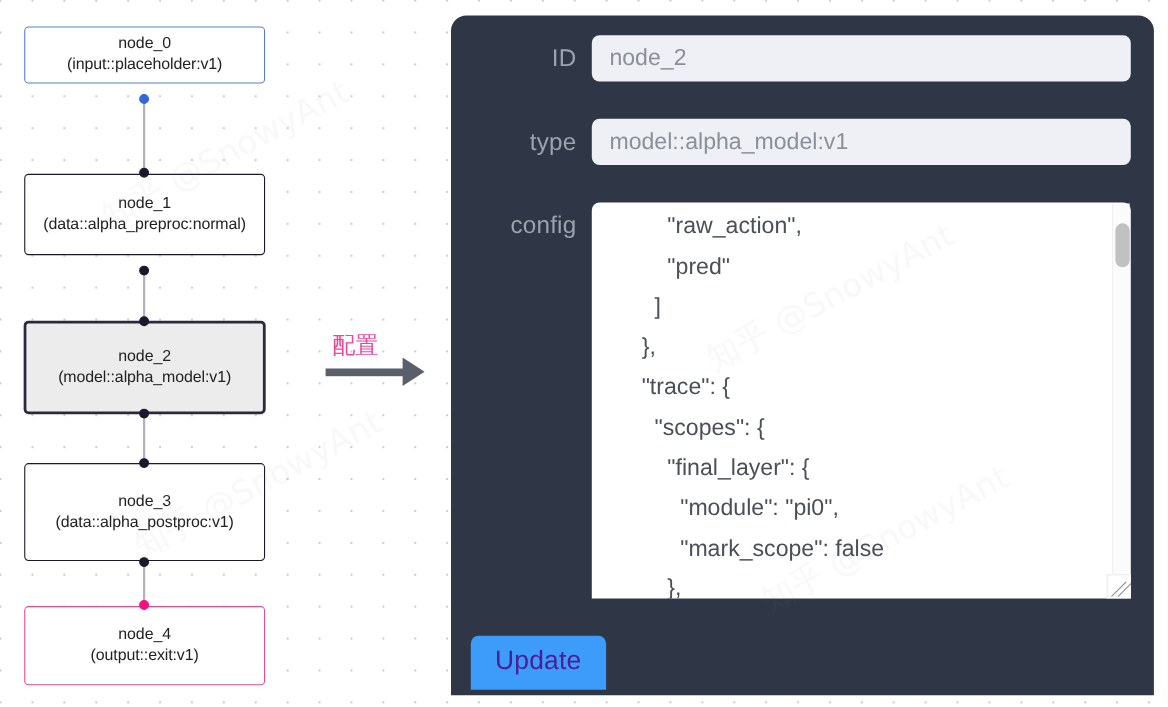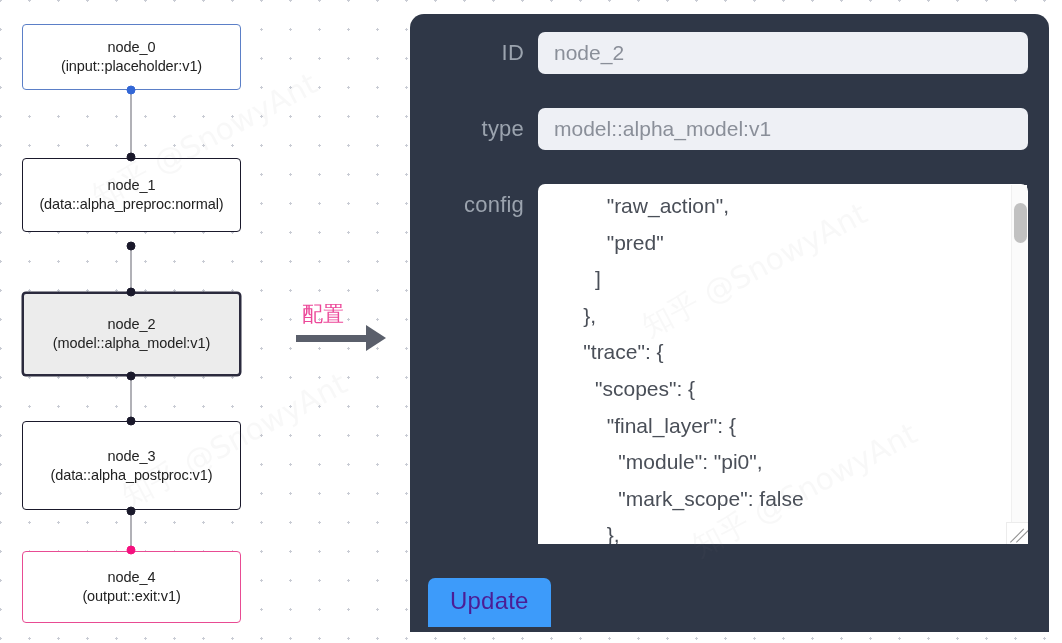--- a/index.html
+++ b/index.html
@@ -223,21 +223,21 @@
 
 <div id="root">
 
   <div class="canvas"></div>
 
   <div class="edge" style="left:130px; top:89px; height:68px;"></div>
   <div class="edge" style="left:130px; top:247px; height:45px;"></div>
   <div class="edge" style="left:130px; top:376px; height:45px;"></div>
   <div class="edge" style="left:130px; top:511px; height:38px;"></div>
 
-  <div class="node input" style="left:22px; top:24px; width:219px; height:66px;">
+  <div class="node input" style="left:22px; top:24px; width:219px; height:52px;">
     <span class="lbl"><span>node_0</span><br><span>(input::placeholder:v1)</span></span>
   </div>
   <div class="handle blue" style="left:131px; top:90px;"></div>
 
   <div class="node" style="left:22px; top:158px; width:219px; height:74px;">
     <span class="lbl"><span>node_1</span><br><span>(data::alpha_preproc:normal)</span></span>
   </div>
   <div class="handle" style="left:131px; top:157px;"></div>
   <div class="handle" style="left:131px; top:246px;"></div>
 

